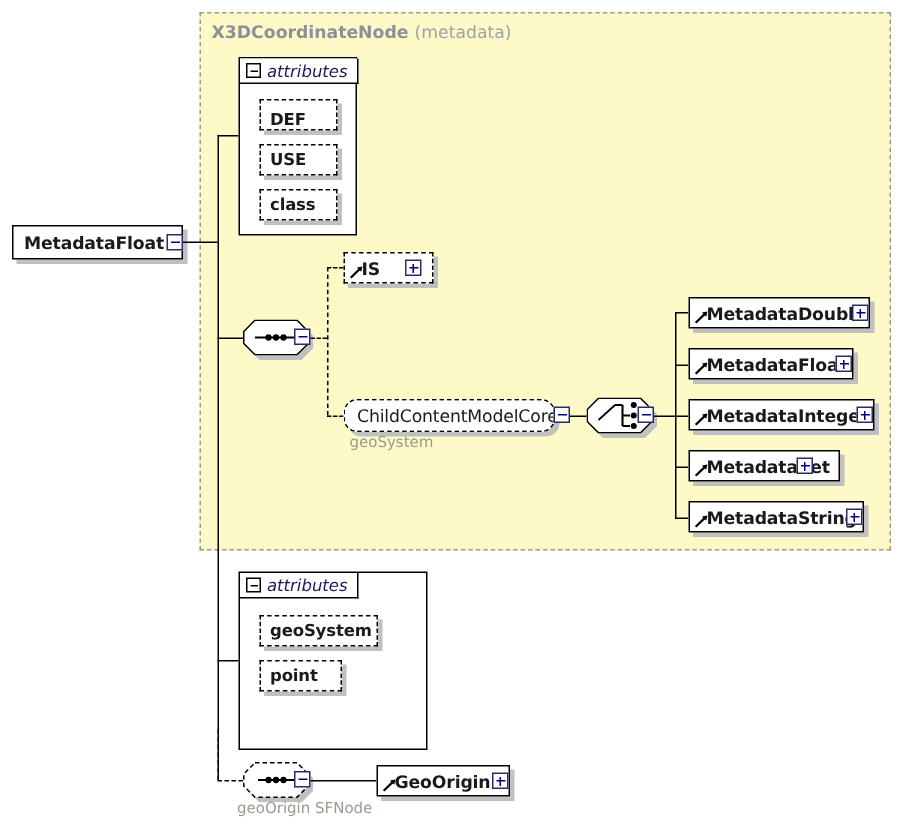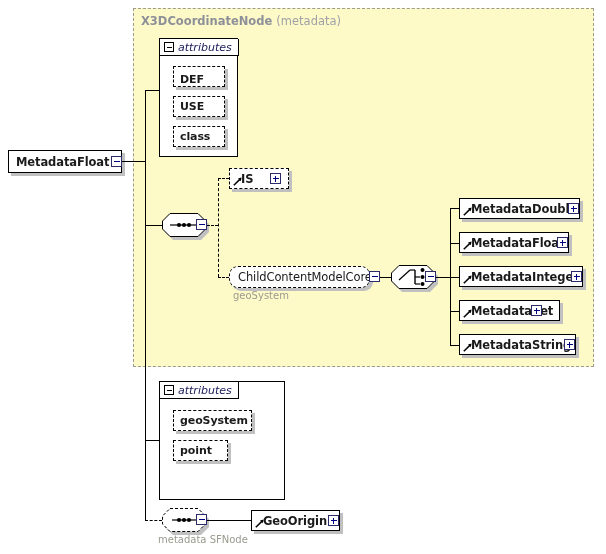--- a/index.html
+++ b/index.html
@@ -378,21 +378,21 @@
     <div class="comp-shadow"></div>
     <svg class="comp-body" viewBox="0 0 44 24" width="44" height="24">
       <polygon points="8,0.5 36,0.5 43.5,8 43.5,16 36,23.5 8,23.5 0.5,16 0.5,8" fill="#ffffff" stroke="#000000" stroke-width="1" stroke-dasharray="3,2"></polygon>
       <line x1="10" y1="12" x2="34" y2="12" stroke="#000000" stroke-width="1.2"></line>
       <circle cx="17" cy="12" r="2.1" fill="#000000"></circle>
       <circle cx="22" cy="12" r="2.1" fill="#000000"></circle>
       <circle cx="27" cy="12" r="2.1" fill="#000000"></circle>
     </svg>
   </div>
   <div class="expander" style="left:196px; top:514px;"></div>
-  <div class="caption" style="left:158px; top:534px;">metadata SFNode</div>
+  <div class="caption" style="left:158px; top:534px;">geoOrigin SFNode</div>
 
   <div class="ln h" style="left:207px; top:520px; width:44px;"></div>
 
   <div class="nodebox" style="left:251px; top:510px; width:89px; height:21px;">
     <span class="label" style="padding-left:11px;">GeoOrigin</span>
     <svg class="refarrow" viewBox="0 0 9 9">
       <line x1="0.8" y1="8.2" x2="7.6" y2="1.6" stroke="#000" stroke-width="1.5"></line>
       <polygon points="8.6,0.6 5.0,1.4 7.8,4.2" fill="#000"></polygon>
     </svg>
   </div>

